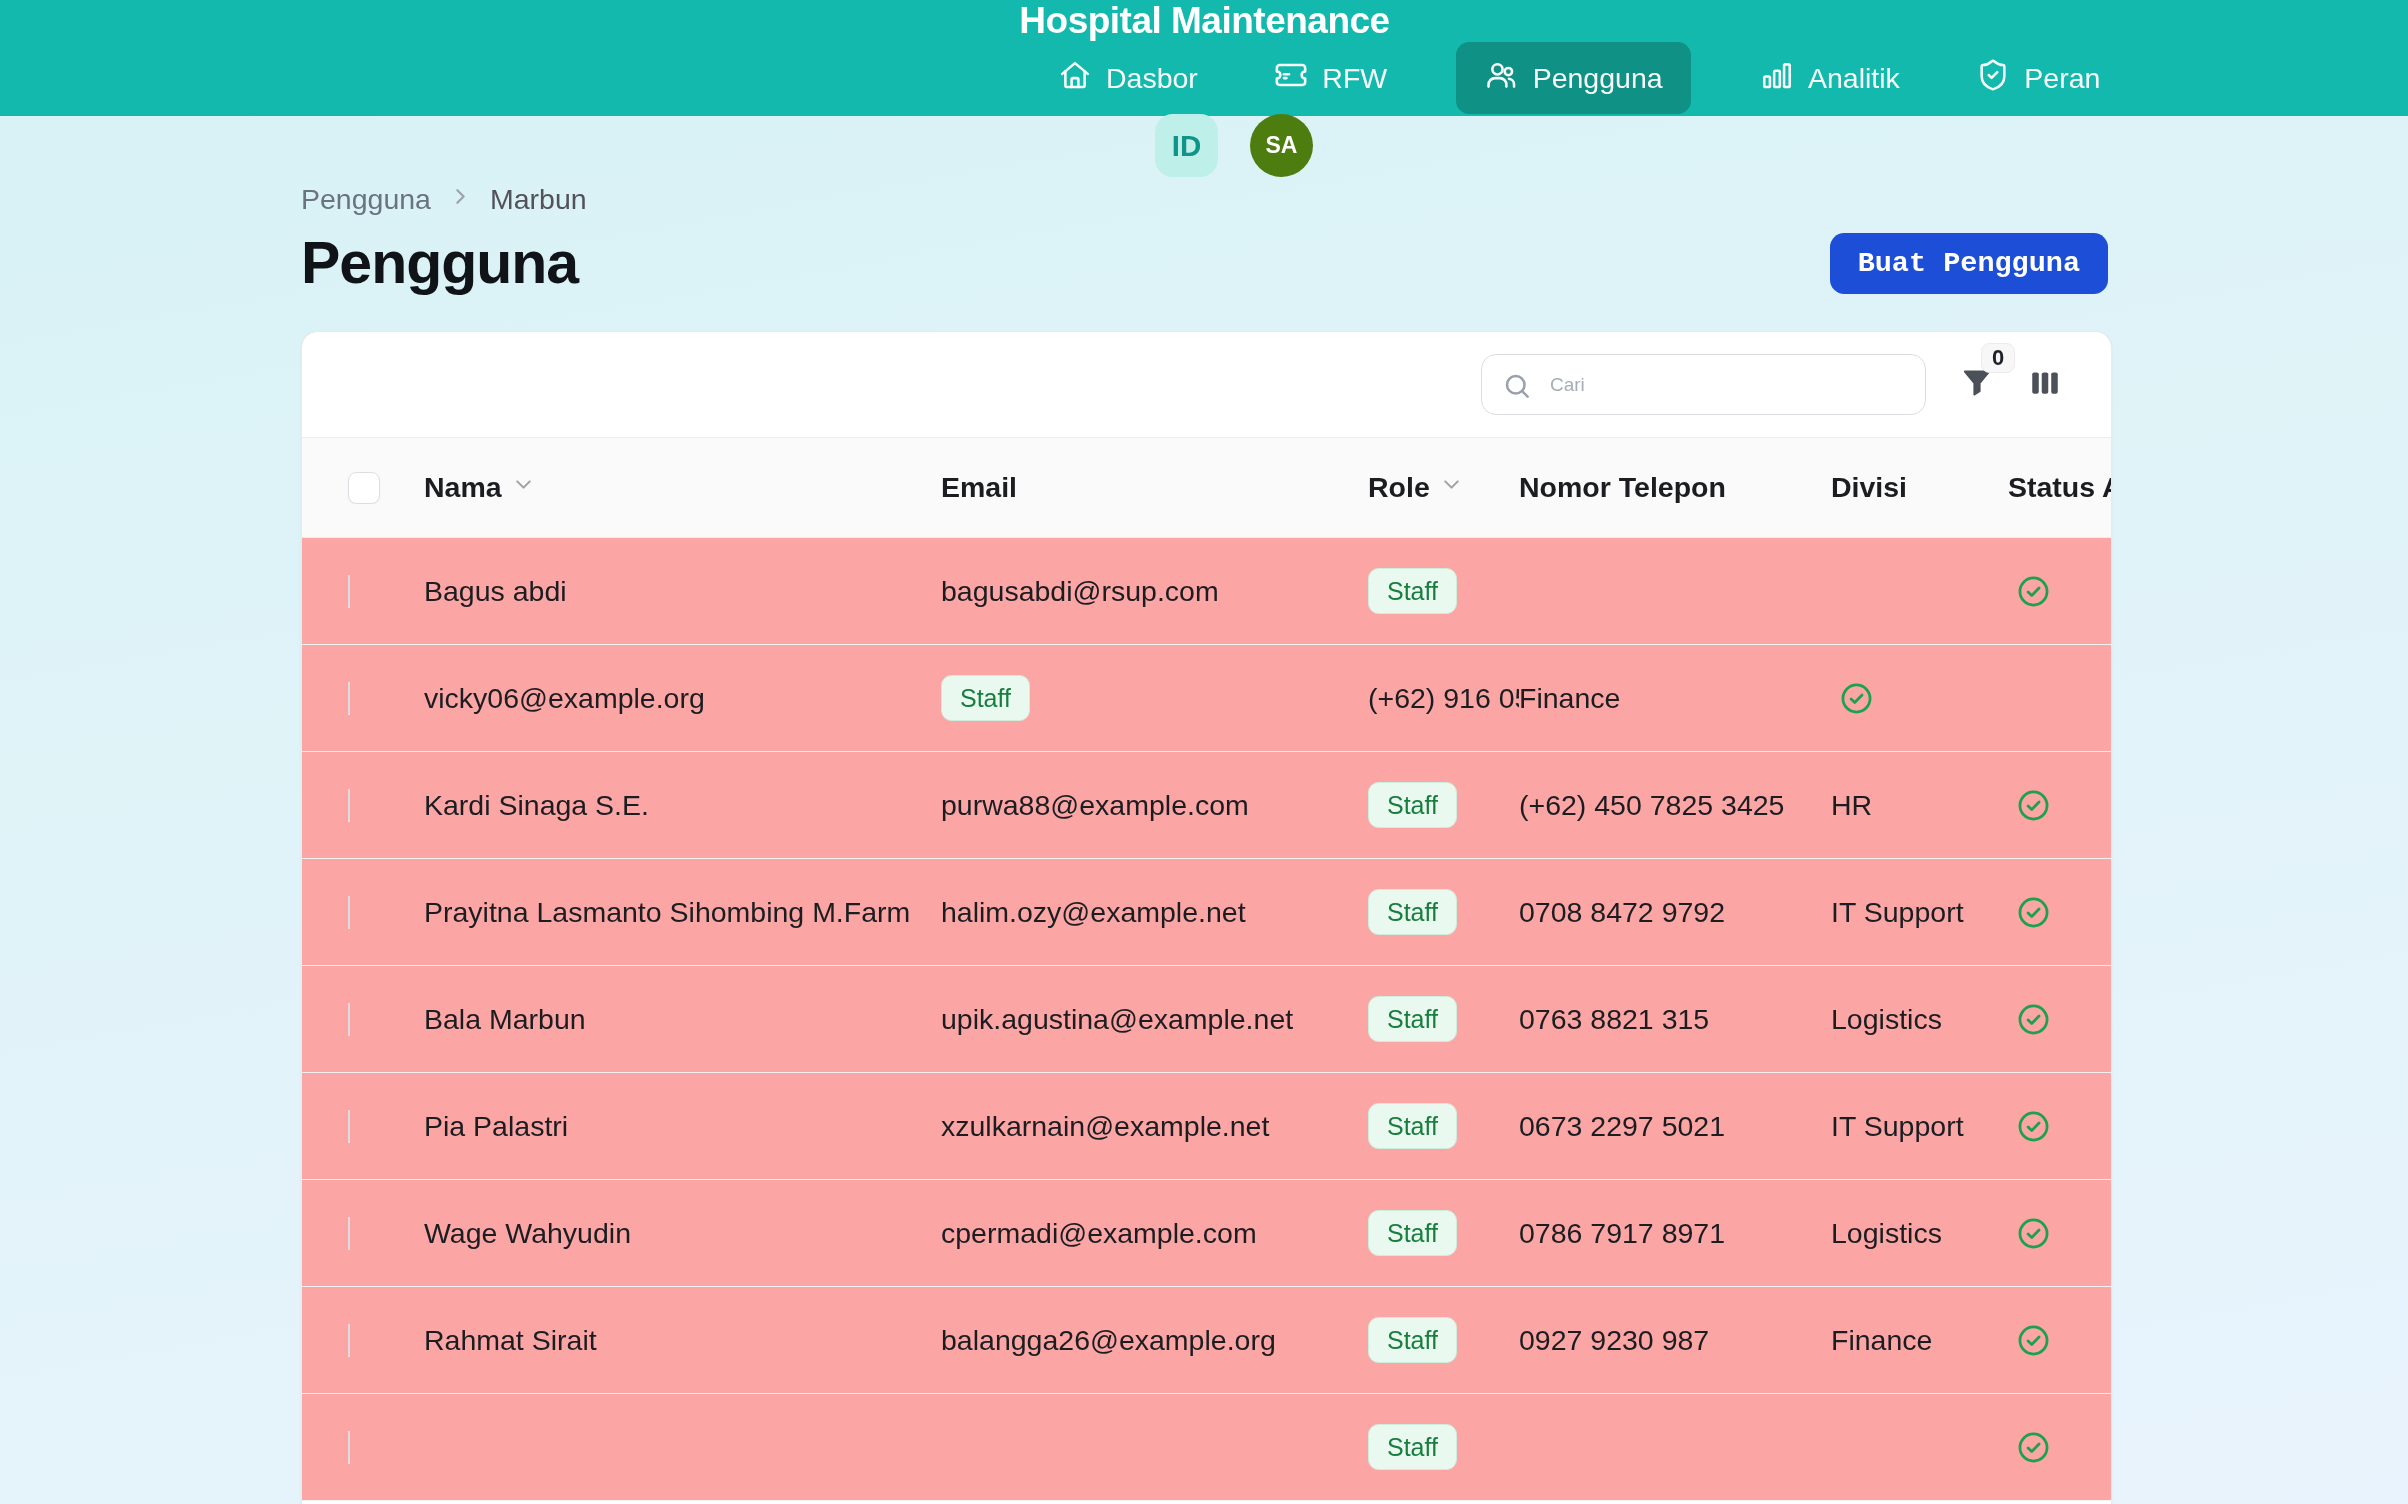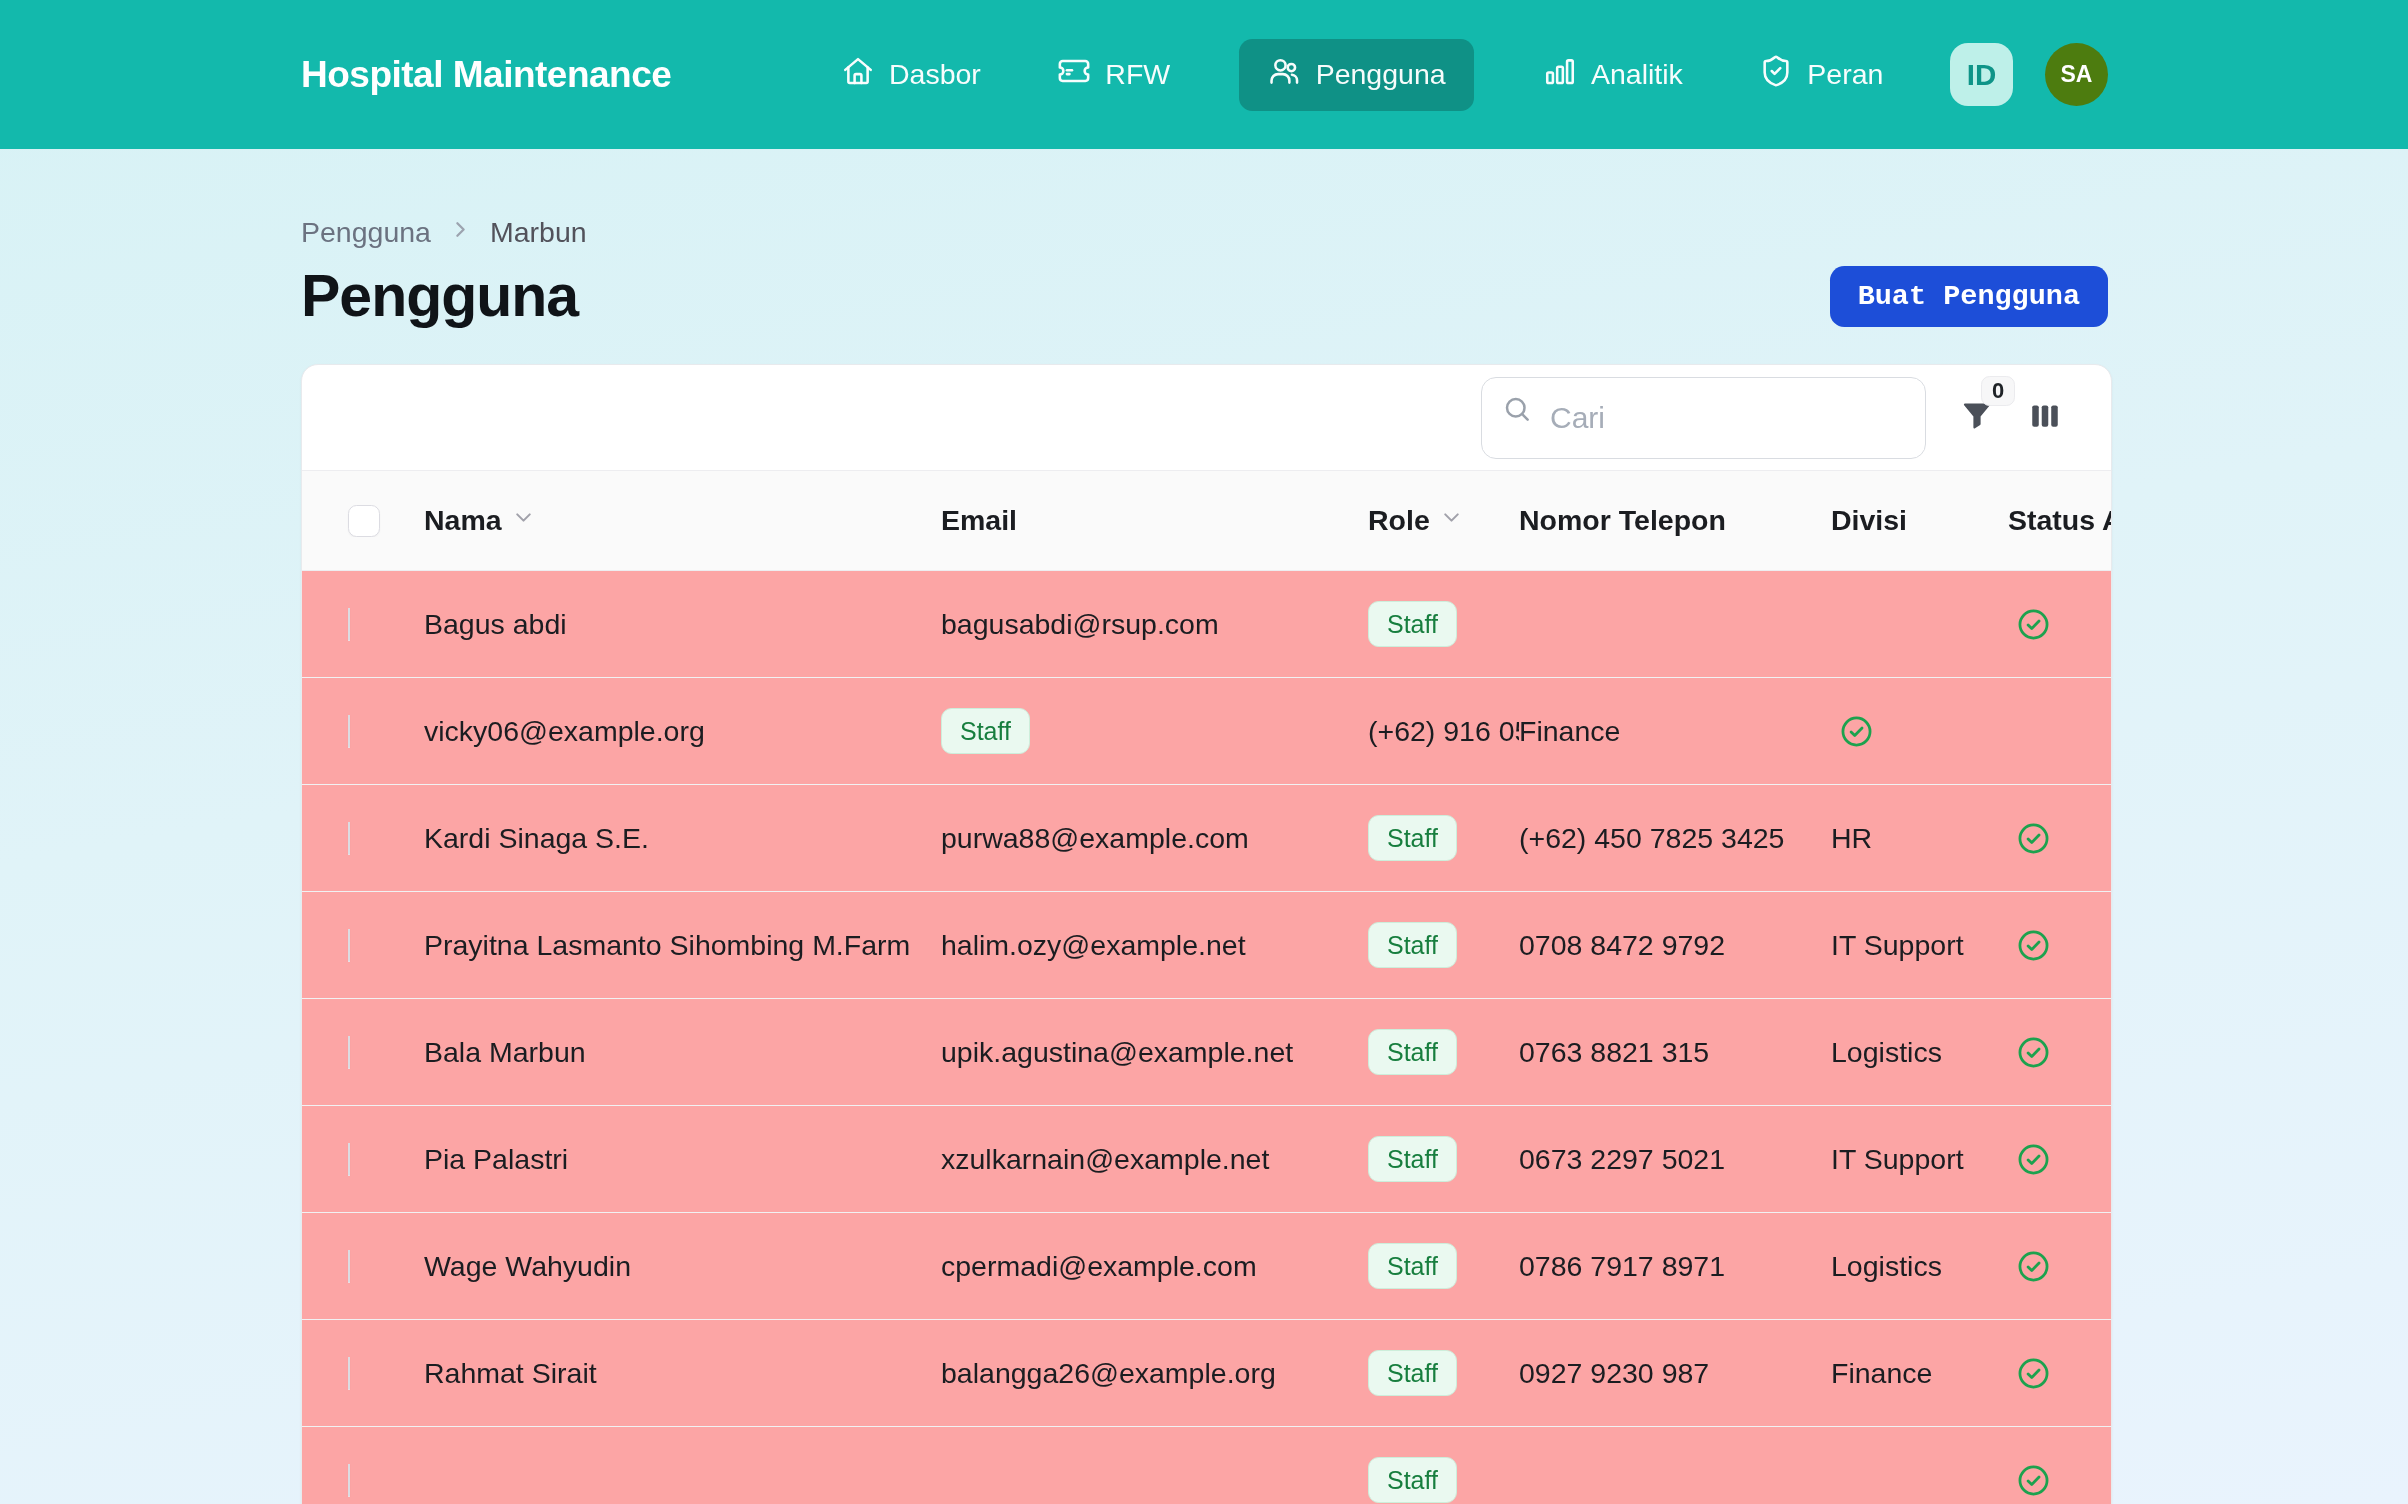--- a/index.html
+++ b/index.html
@@ -5,22 +5,23 @@
   * { margin:0; padding:0; box-sizing:border-box; }
   html,body { width:2408px; height:1505px; overflow:hidden; }
   body {
     font-family:"Liberation Sans", sans-serif;
     background:linear-gradient(170deg, #d7f2f5 0%, #e0f3f8 45%, #e9f3fd 100%);
     color:#18181b;
   }
 
   
   .app-header {
-    height:149px; background:#13b9ac; display:flex; align-items:center;
+    height:116px; background:#13b9ac; display:flex; align-items:center;
     padding:0 300px 0 301px;
+    flex-direction:column;
   }
   .app-title { color:#ffffff; font-size:37px; font-weight:700; letter-spacing:-0.5px; white-space:nowrap; }
   .main-nav { display:flex; align-items:center; gap:61px; margin-left:auto; }
   .nav-item {
     display:flex; align-items:center; gap:14.3px; color:rgba(255,255,255,0.97);
     font-size:28.5px; font-weight:500; height:72px; padding:0 7.6px; border-radius:13.3px; cursor:pointer;
     white-space:nowrap;
   }
   .nav-item.active { background:#0f9186; padding:0 28.5px; }
   .nav-item svg { width:34px; height:34px; }
@@ -47,22 +48,22 @@
   }
 
   
   .card {
     margin-top:34px; background:#ffffff; border:1px solid #e8eaed; border-radius:17px;
     width:1811px; height:1332px; overflow:hidden; box-shadow:0 1px 2.9px rgba(16,24,40,0.05);
   }
   .toolbar { height:105px; display:flex; align-items:center; justify-content:flex-end; gap:34px; padding:0 49px; }
   .search-box { position:relative; width:445px; }
   .search-box input {
-    width:445px; height:82px; border:1.9px solid #d9dce1; border-radius:15px;
-    padding:0 23px 0 68px; font-family:inherit; font-size:30px; color:#ec4899; background:#fff; outline:none;
+    width:445px; height:61px; border:1.9px solid #d9dce1; border-radius:15px;
+    padding:0 23px 0 68px; font-family:inherit; font-size:19px; color:#ec4899; background:#fff; outline:none;
   }
   .search-box input::placeholder { color:#a6adb8; }
   .search-box .search-glyph { position:absolute; left:21px; top:17px; width:30px; height:30px; color:#9aa1ab; }
   .icon-btn { position:relative; background:none; border:none; cursor:pointer; color:#4b5059; padding:0; display:flex; }
   .icon-btn svg { width:34px; height:34px; }
   .filter-badge {
     position:absolute; top:-23px; right:-21px; min-width:34px; height:30px; padding:0 7.6px;
     background:#f7f7f8; border:1px solid #ebebee; border-radius:8.6px; color:#1f2327;
     font-size:22px; font-weight:600; display:flex; align-items:center; justify-content:center;
   }

